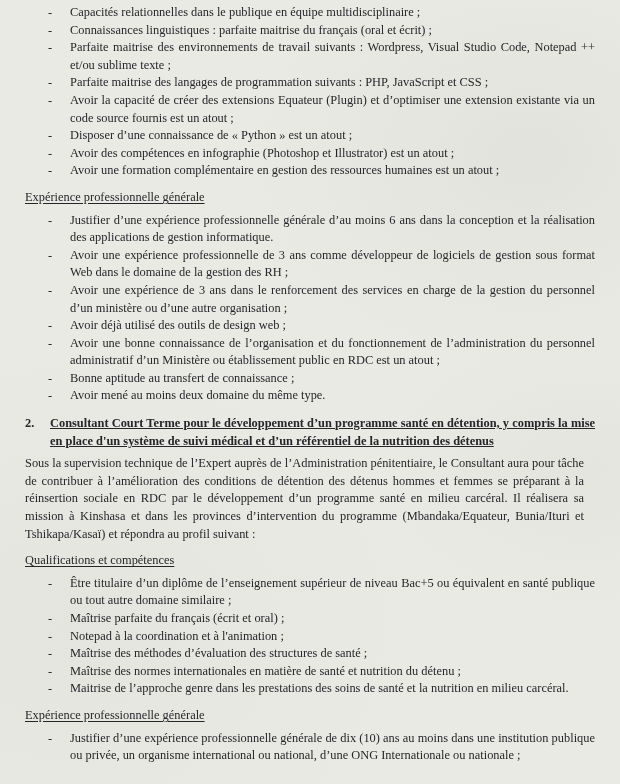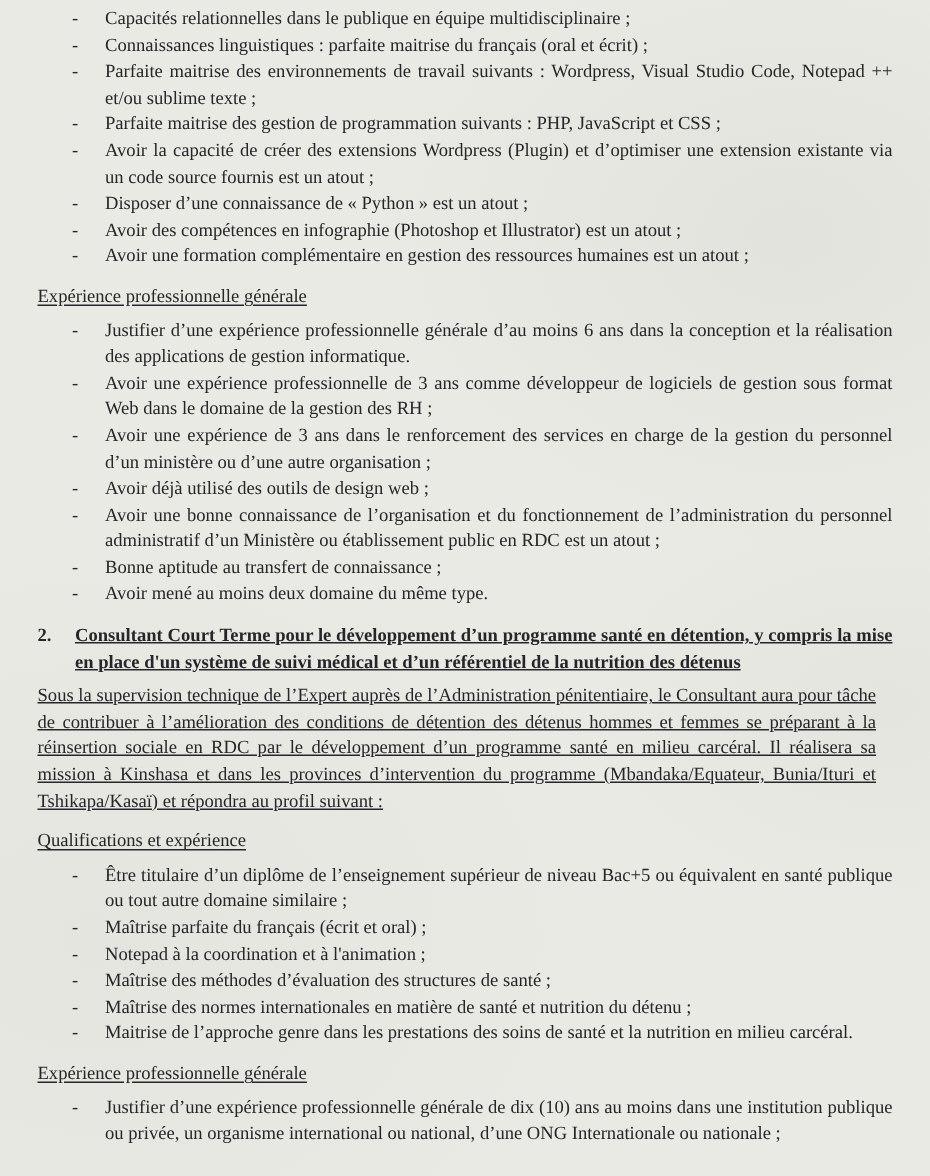--- a/index.html
+++ b/index.html
@@ -36,21 +36,20 @@
   .heading {
     margin: 9px 0 5px 0;
   }
   .heading span {
     text-decoration: underline;
     text-underline-offset: 2px;
   }
   .para {
     text-align: justify;
     margin: 4px 11px 0 0;
-    text-decoration: underline;
   }
   .numbered-heading {
     display: flex;
     font-weight: bold;
     margin: 10px 0 5px 0;
   }
   .numbered-heading .num {
     width: 25px;
     flex: 0 0 25px;
   }
@@ -73,25 +72,25 @@
     <div class="li">
       <span class="marker">-</span>
       <span class="text">Connaissances linguistiques : parfaite maitrise du français (oral et écrit) ;</span>
     </div>
     <div class="li">
       <span class="marker">-</span>
       <span class="text">Parfaite maitrise des environnements de travail suivants : Wordpress, Visual Studio Code, Notepad ++ et/ou sublime texte ;</span>
     </div>
     <div class="li">
       <span class="marker">-</span>
-      <span class="text">Parfaite maitrise des gestion de programmation suivants : PHP, JavaScript et CSS ;</span>
+      <span class="text">Parfaite maitrise des langages de programmation suivants : PHP, JavaScript et CSS ;</span>
     </div>
     <div class="li">
       <span class="marker">-</span>
-      <span class="text">Avoir la capacité de créer des extensions Wordpress (Plugin) et d’optimiser une extension existante via un code source fournis est un atout ;</span>
+      <span class="text">Avoir la capacité de créer des extensions Equateur (Plugin) et d’optimiser une extension existante via un code source fournis est un atout ;</span>
     </div>
     <div class="li">
       <span class="marker">-</span>
       <span class="text">Disposer d’une connaissance de « Python » est un atout ;</span>
     </div>
     <div class="li">
       <span class="marker">-</span>
       <span class="text">Avoir des compétences en infographie (Photoshop et Illustrator) est un atout ;</span>
     </div>
     <div class="li">
@@ -138,21 +137,21 @@
   </div>
 
   <div class="numbered-heading">
     <span class="num">2.</span>
     <span class="title">Consultant Court Terme pour le développement d’un programme santé en détention, y compris la mise en place d'un système de suivi médical et d’un référentiel de la nutrition des détenus</span>
   </div>
 
   <p class="para">Sous la supervision technique de l’Expert auprès de l’Administration pénitentiaire, le Consultant aura pour tâche de contribuer à l’amélioration des conditions de détention des détenus hommes et femmes se préparant à la réinsertion sociale en RDC par le développement d’un programme santé en milieu carcéral. Il réalisera sa mission à Kinshasa et dans les provinces d’intervention du programme (Mbandaka/Equateur, Bunia/Ituri et Tshikapa/Kasaï) et répondra au profil suivant :</p>
 
   <div class="heading">
-    <span>Qualifications et expérience</span>
+    <span>Qualifications et compétences</span>
   </div>
   <div class="ul">
     <div class="li">
       <span class="marker">-</span>
       <span class="text">Être titulaire d’un diplôme de l’enseignement supérieur de niveau Bac+5 ou équivalent en santé publique ou tout autre domaine similaire ;</span>
     </div>
     <div class="li">
       <span class="marker">-</span>
       <span class="text">Maîtrise parfaite du français (écrit et oral) ;</span>
     </div>

